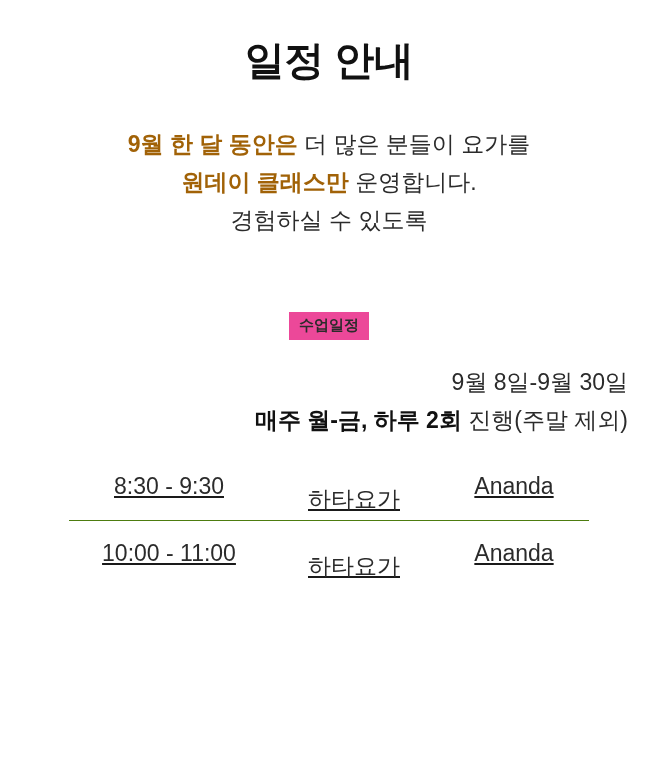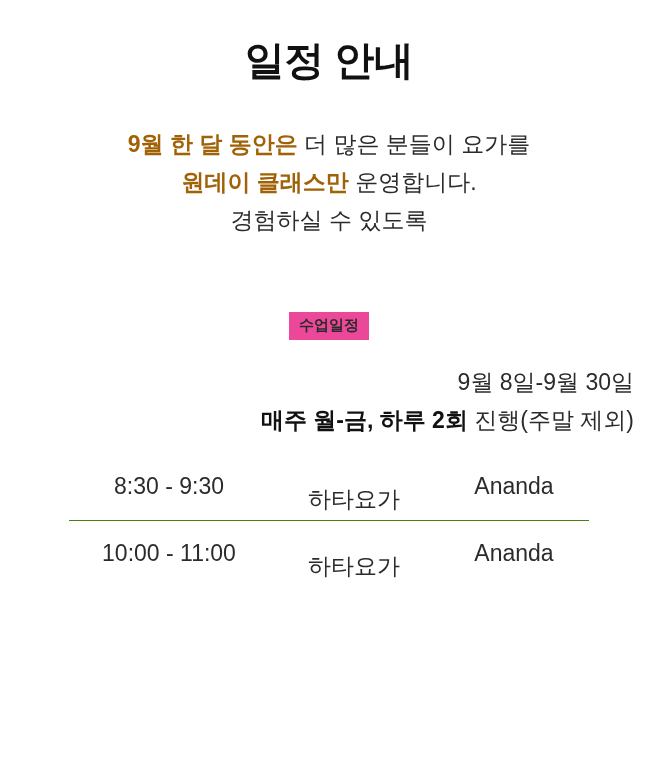--- a/index.html
+++ b/index.html
@@ -12,21 +12,21 @@
     background: #ffffff;
     font-family: "Liberation Sans", "DejaVu Sans", sans-serif;
     color: #1a1a1a;
     overflow: hidden;
   }
   .page {
     width: 658px;
     height: 759px;
     position: relative;
     box-sizing: border-box;
-    padding: 0 24px;
+    padding: 0 30px;
   }
 
   
   .title {
     text-align: center;
     font-size: 40px;
     font-weight: 700;
     letter-spacing: -0.5px;
     color: #111111;
     margin: 0;
@@ -97,20 +97,21 @@
     padding: 4px 10px 6px 10px;
     line-height: 1.3;
     letter-spacing: 0.2px;
   }
 
   
   .schedule-table {
     margin: 0 auto;
     padding-top: 14px;
     width: 520px;
+    text-decoration: underline;
   }
   .row {
     display: flex;
     align-items: center;
     height: 66px;
   }
   .row + .row {
     border-top: 1px solid #4d7c0f;
   }
   .cell {

